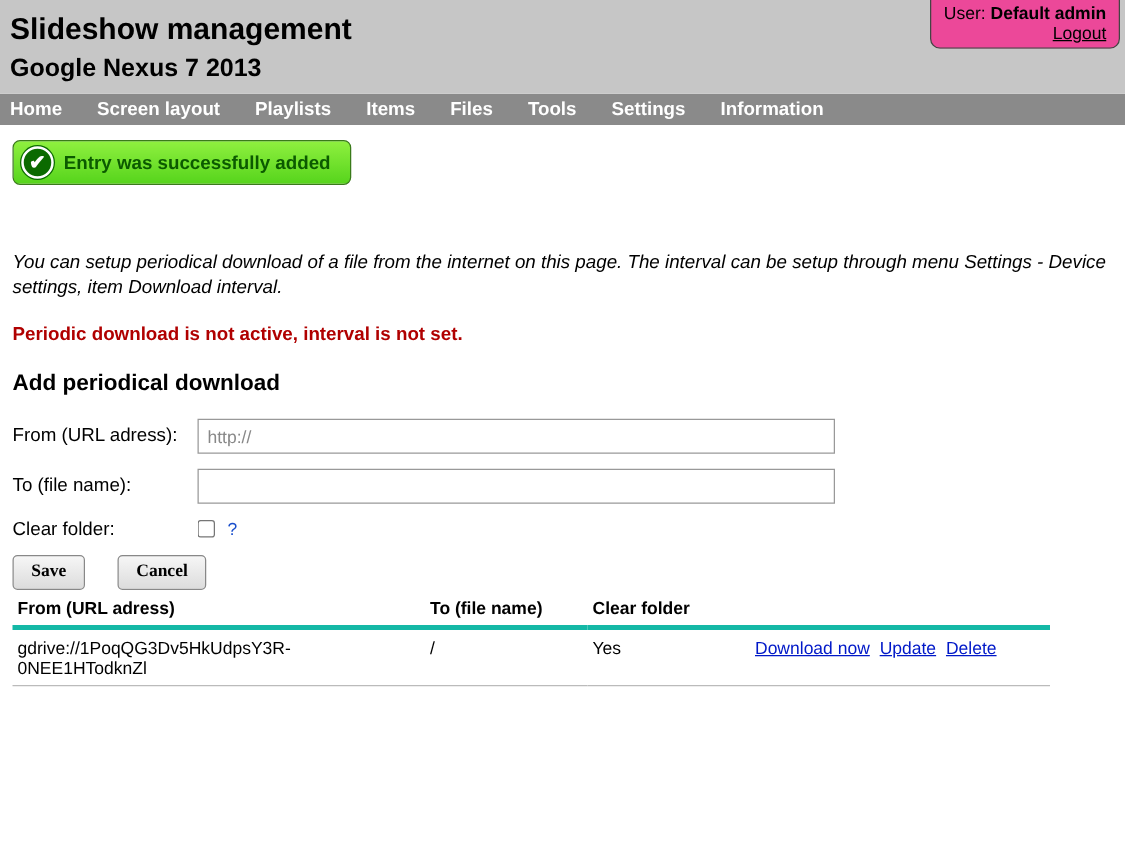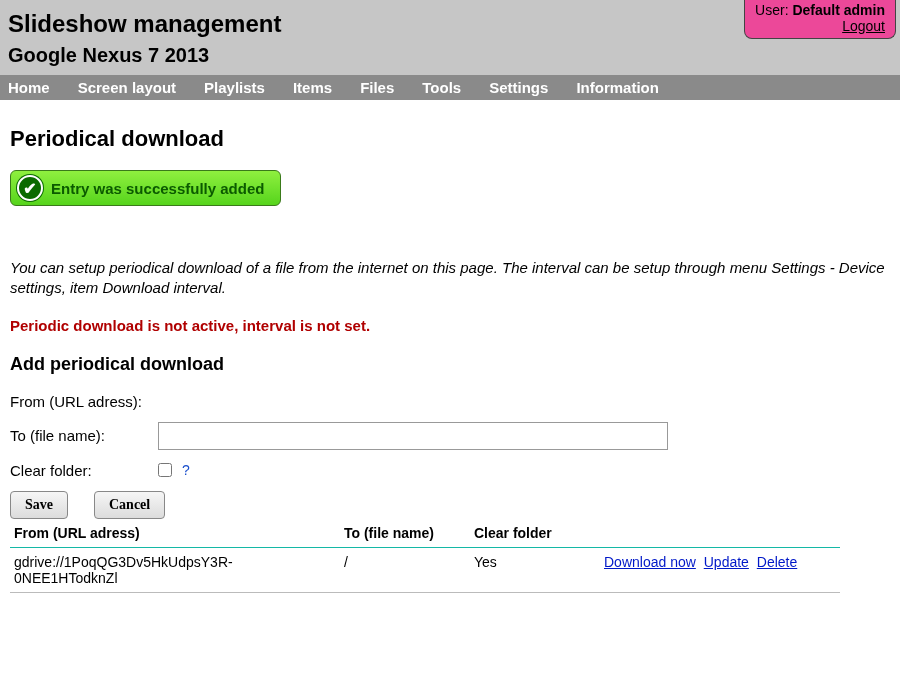--- a/index.html
+++ b/index.html
@@ -28,21 +28,21 @@
 .select-wrap .sel-btn { width: 20px; background: #d6e4f5; border-left: 1px solid #1a4f9c; display: flex; align-items: center; justify-content: center; cursor: pointer; }
 .select-wrap .sel-btn::after { content: ""; border-left: 4px solid transparent; border-right: 4px solid transparent; border-top: 6px solid #1a4f9c; }
 input.text-input { border: 1px solid #999; padding: 5px 7px; font-size: 14px; width: 510px; font-family: inherit; }
 input.text-input::placeholder { color: #888; }
 .chk { width: 14px; height: 14px; }
 .help { color: #1a4fcc; cursor: pointer; margin-left: 2px; }
 .btn-row { display: flex; gap: 26px; margin-top: 2px; font-family: Liberation Serif, serif; }
 .btn { border: 1px solid #888; border-radius: 4px; background: linear-gradient(#f6f6f6,#dcdcdc); padding: 5px 14px; font-size: 14px; font-weight: bold; cursor: pointer; font-family: inherit; }
 .list-title { font-size: 18px; font-weight: bold; margin: 50px 0 14px 0; }
 table.dl-table { width: 830px; border-collapse: collapse; font-size: 14px; }
-table.dl-table th { text-align: left; font-weight: bold; padding: 6px 4px; border-bottom: 1px solid #14b8a6; }
+table.dl-table th { text-align: left; font-weight: bold; padding: 6px 4px; border-bottom: 4px solid #14b8a6; }
 table.dl-table td { padding: 6px 4px; border-bottom: 1px solid #bbb; vertical-align: top; }
 .row-actions a { color: #0018c8; text-decoration: underline; cursor: pointer; margin-right: 4px; font-size: 14px; }
 </style>
 </head>
 <body>
 
 <div class="header-area">
   <div class="user-box">
     <span class="lbl">User:</span>
     <span class="uname">Default admin</span>
@@ -57,36 +57,36 @@
   <span class="nav-item">Screen layout</span>
   <span class="nav-item">Playlists</span>
   <span class="nav-item">Items</span>
   <span class="nav-item">Files</span>
   <span class="nav-item">Tools</span>
   <span class="nav-item">Settings</span>
   <span class="nav-item">Information</span>
 </div>
 
 <div class="content">
-  <div class="page-title">Periodical download</div>
 
   <div class="success-banner">
     <span class="check">✔</span>
     <span>Entry was successfully added</span>
   </div>
 
   <div class="intro">You can setup periodical download of a file from the internet on this page. The interval can be setup through menu Settings - Device settings, item Download interval.</div>
 
   <div class="warning">Periodic download is not active, interval is not set.</div>
 
   <div class="section-title">Add periodical download</div>
 
 
   <div class="form-row">
     <span class="lbl">From (URL adress):</span>
+    <input class="text-input" type="text" placeholder="http://" style="">
   </div>
 
   <div class="form-row">
     <span class="lbl">To (file name):</span>
     <input class="text-input" type="text" style="">
   </div>
 
   <div class="form-row">
     <span class="lbl">Clear folder:</span>
     <input class="chk" type="checkbox" style="">

